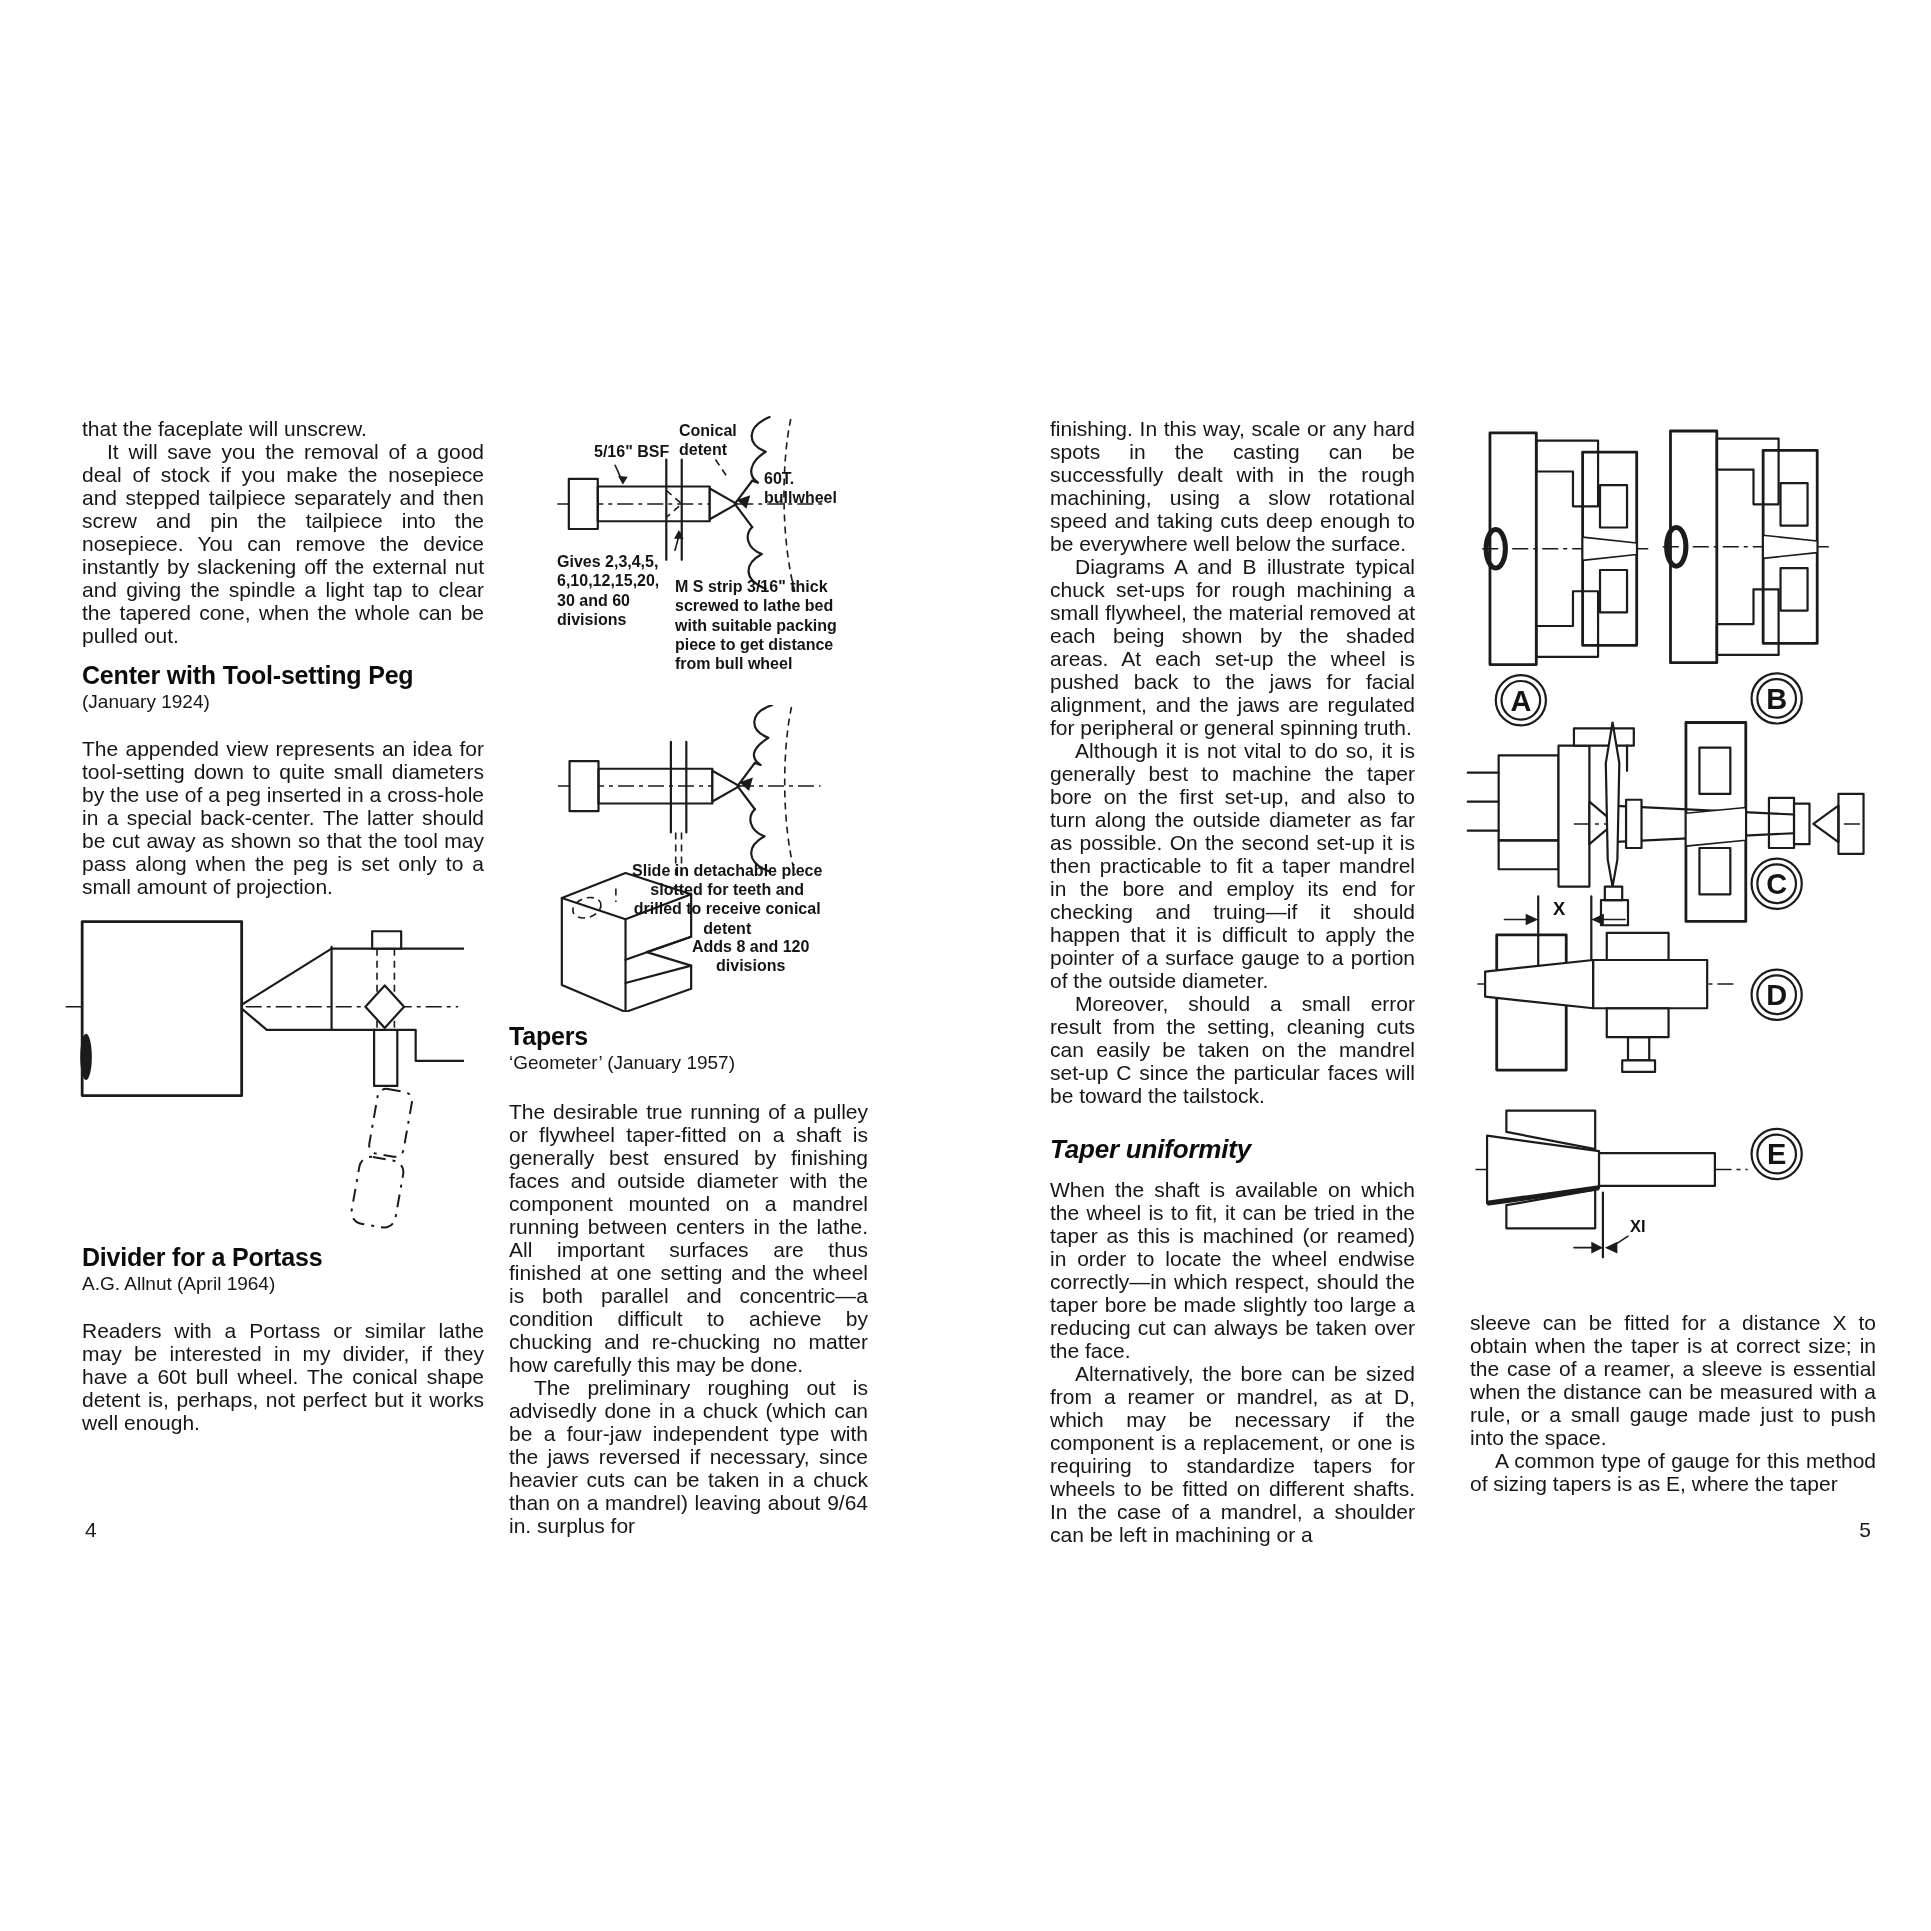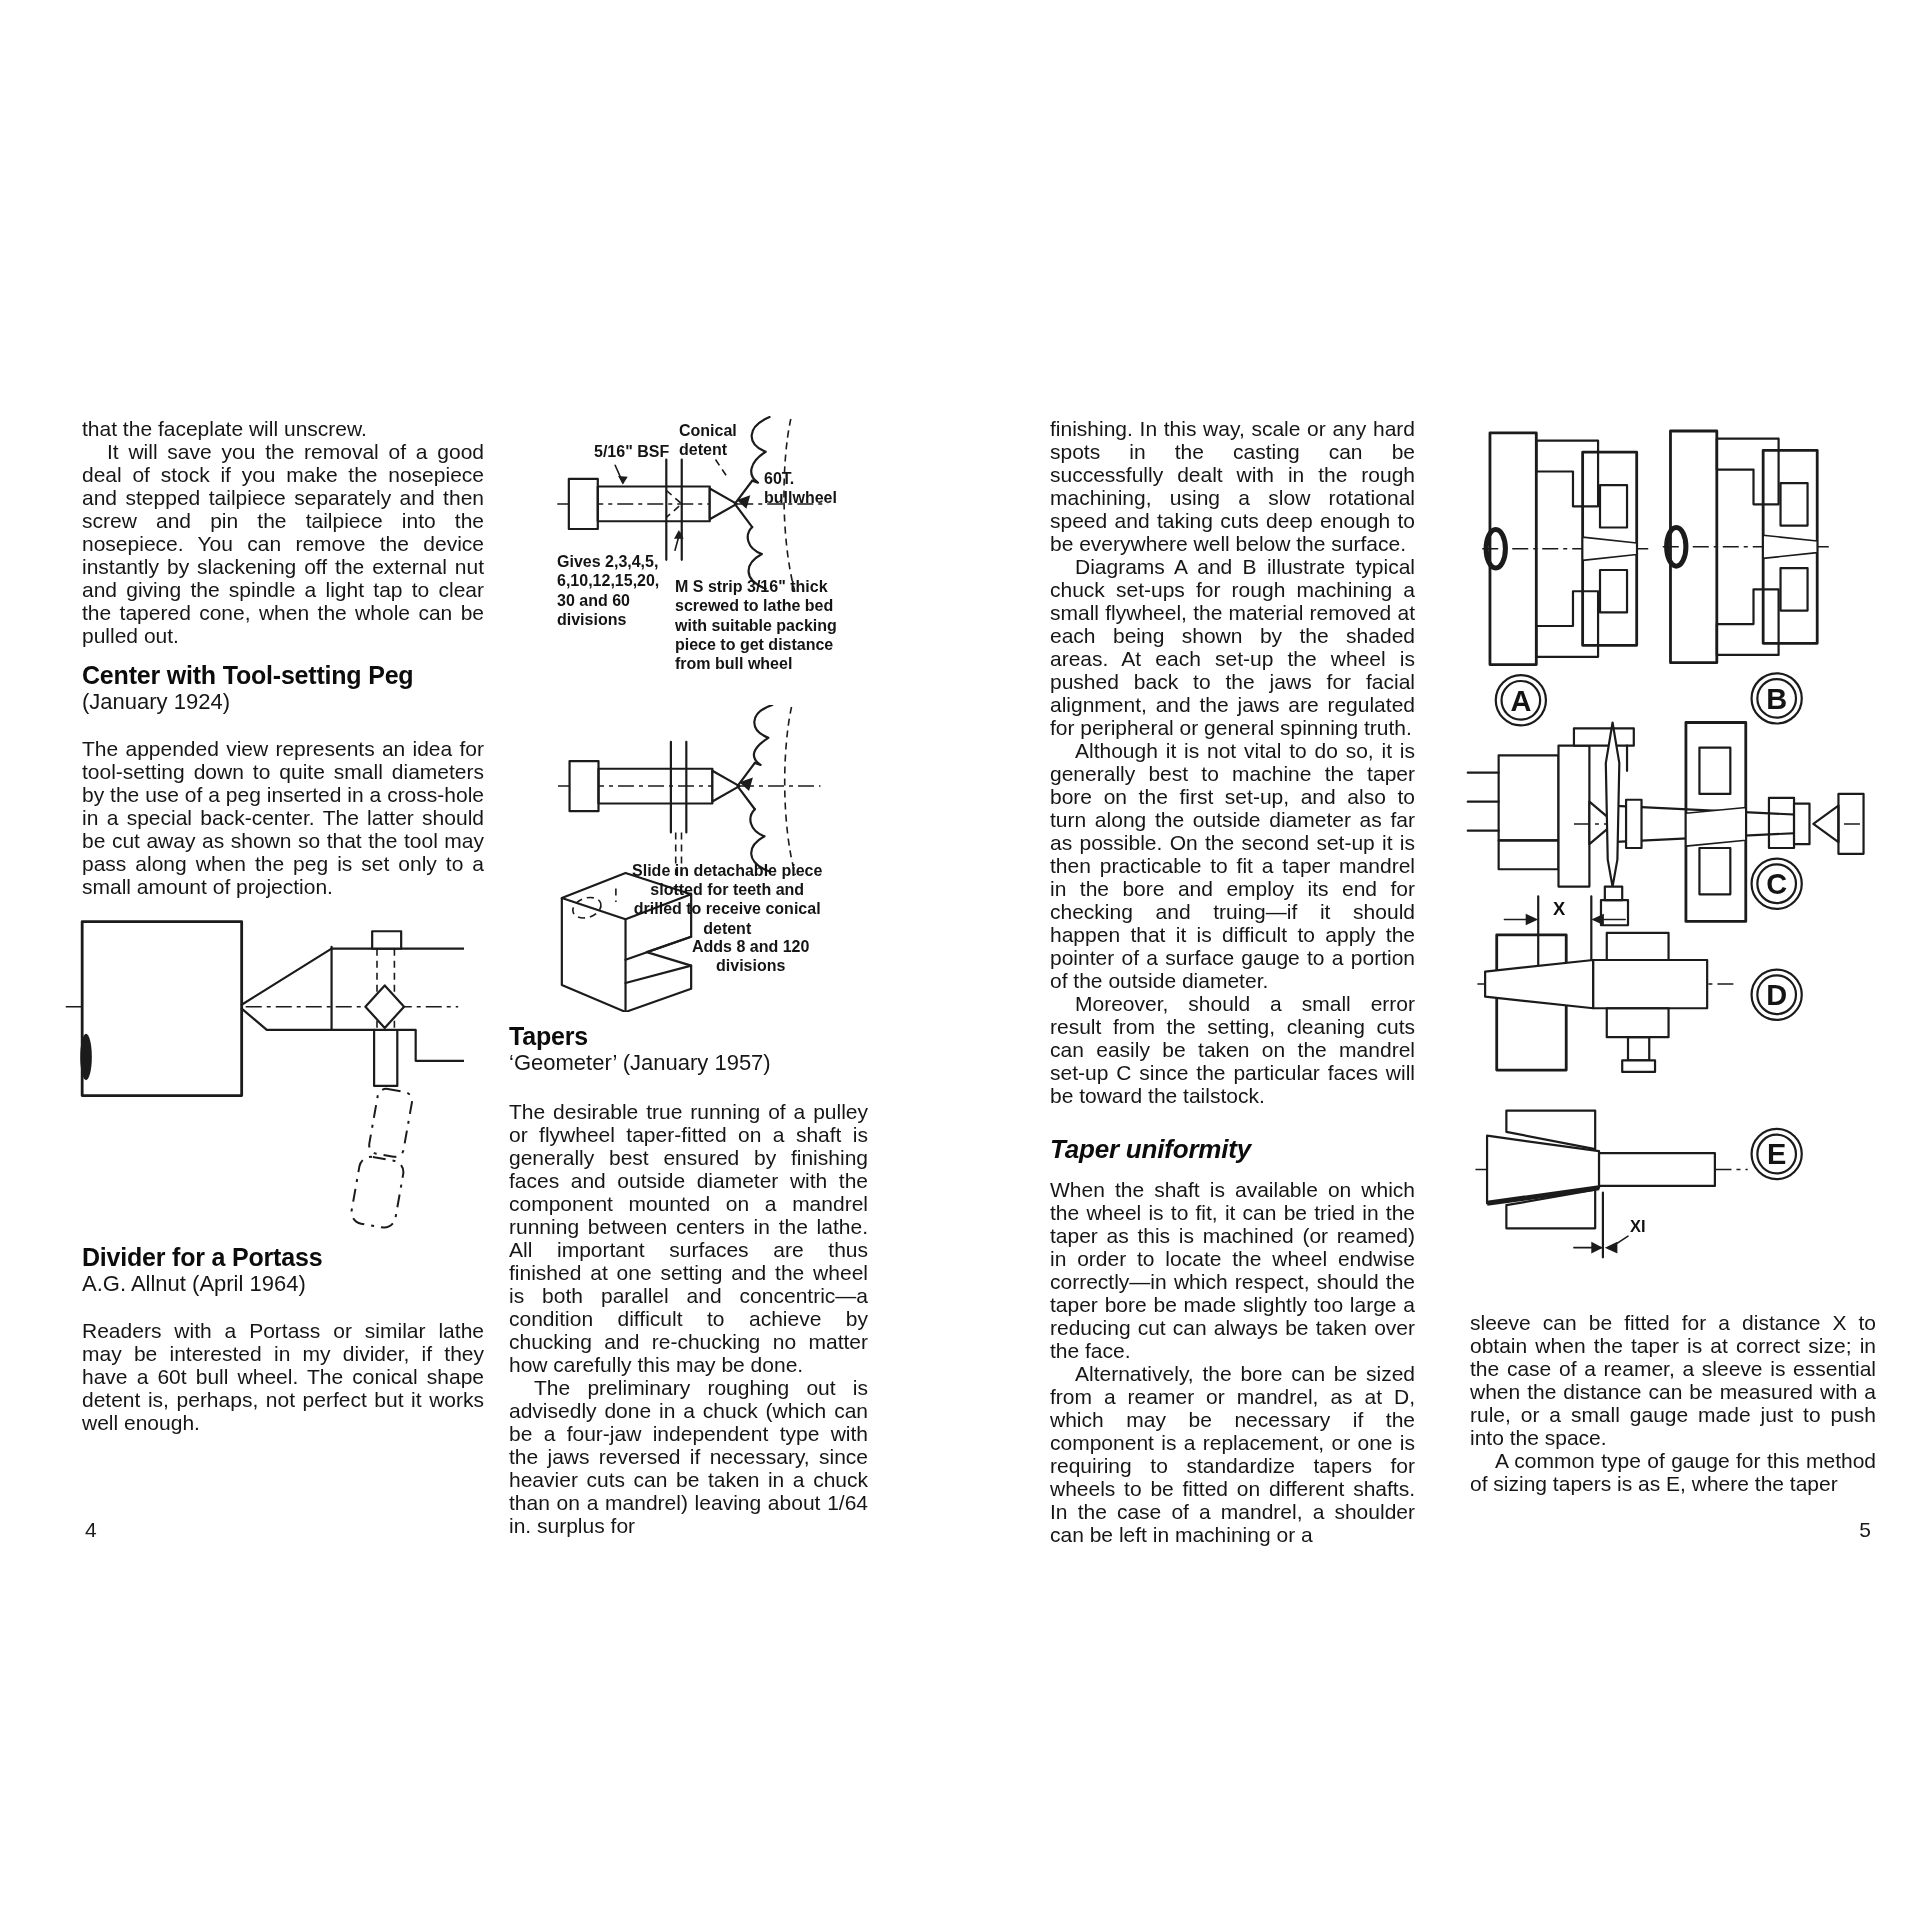--- a/index.html
+++ b/index.html
@@ -5,21 +5,21 @@
   html,body{margin:0;padding:0;}
   body{
     width:1931px;height:1931px;background:#ffffff;position:relative;overflow:hidden;
     font-family:"Liberation Sans","DejaVu Sans",sans-serif;color:#161616;
   }
   .col{position:absolute;text-align:justify;font-size:21px;line-height:23px;}
   .col p{margin:0;}
   .ind{text-indent:25px;}
   .shead{font-weight:bold;font-size:25px;line-height:27px;margin:0;white-space:nowrap;letter-spacing:-0.2px;color:#0c0c0c;}
   .shead.it{font-style:italic;font-size:26px;}
-  .byline{font-size:22px;line-height:25px;margin:0;}
+  .byline{font-size:19px;line-height:25px;margin:0;}
   .figwrap{position:relative;}
   .figlabel{
     position:absolute;font-size:16px;line-height:19.3px;font-weight:600;
     white-space:pre-line;color:#141414;
   }
   .figlabel.ctr{text-align:center;margin-top:24px;}
   .dim{position:absolute;font-weight:bold;font-size:18.3px;color:#111;}
   .pageno{position:absolute;font-size:21px;color:#1b1b1b;}
   svg{display:block;}
   svg *{vector-effect:non-scaling-stroke;}
@@ -153,21 +153,21 @@
 slotted for teeth and
 drilled to receive conical
 detent</div>
     <div class="figlabel ctr" style="left:176px;top:208px;width:145px;">Adds 8 and 120
 divisions</div>
   </div>
 
   <h3 class="shead" style="margin-top:11.6px;">Tapers</h3>
   <p class="byline">‘Geometer’ (January 1957)</p>
   <p style="margin-top:25px;">The desirable true running of a pulley or flywheel taper-fitted on a shaft is generally best ensured by finishing faces and outside diameter with the component mounted on a mandrel running between centers in the lathe. All important surfaces are thus finished at one setting and the wheel is both parallel and concentric—a condition difficult to achieve by chucking and re-chucking no matter how carefully this may be done.</p>
-  <p class="ind">The preliminary roughing out is advisedly done in a chuck (which can be a four-jaw independent type with the jaws reversed if necessary, since heavier cuts can be taken in a chuck than on a mandrel) leaving about 1/64 in. surplus for</p>
+  <p class="ind">The preliminary roughing out is advisedly done in a chuck (which can be a four-jaw independent type with the jaws reversed if necessary, since heavier cuts can be taken in a chuck than on a mandrel) leaving about 9/64 in. surplus for</p>
 </div>
 
 <div class="pageno" style="left:85px;top:1518px;">4</div>
 
 <div class="col" style="left:1050px;top:417px;width:365px;">
   <p>finishing. In this way, scale or any hard spots in the casting can be successfully dealt with in the rough machining, using a slow rotational speed and taking cuts deep enough to be everywhere well below the surface.</p>
   <p class="ind">Diagrams A and B illustrate typical chuck set-ups for rough machining a small flywheel, the material removed at each being shown by the shaded areas. At each set-up the wheel is pushed back to the jaws for facial alignment, and the jaws are regulated for peripheral or general spinning truth.</p>
   <p class="ind">Although it is not vital to do so, it is generally best to machine the taper bore on the first set-up, and also to turn along the outside diameter as far as possible. On the second set-up it is then practicable to fit a taper mandrel in the bore and employ its end for checking and truing—if it should happen that it is difficult to apply the pointer of a surface gauge to a portion of the outside diameter.</p>
   <p class="ind">Moreover, should a small error result from the setting, cleaning cuts can easily be taken on the mandrel set-up C since the particular faces will be toward the tailstock.</p>
   <h3 class="shead it" style="margin-top:29px;">Taper uniformity</h3>

